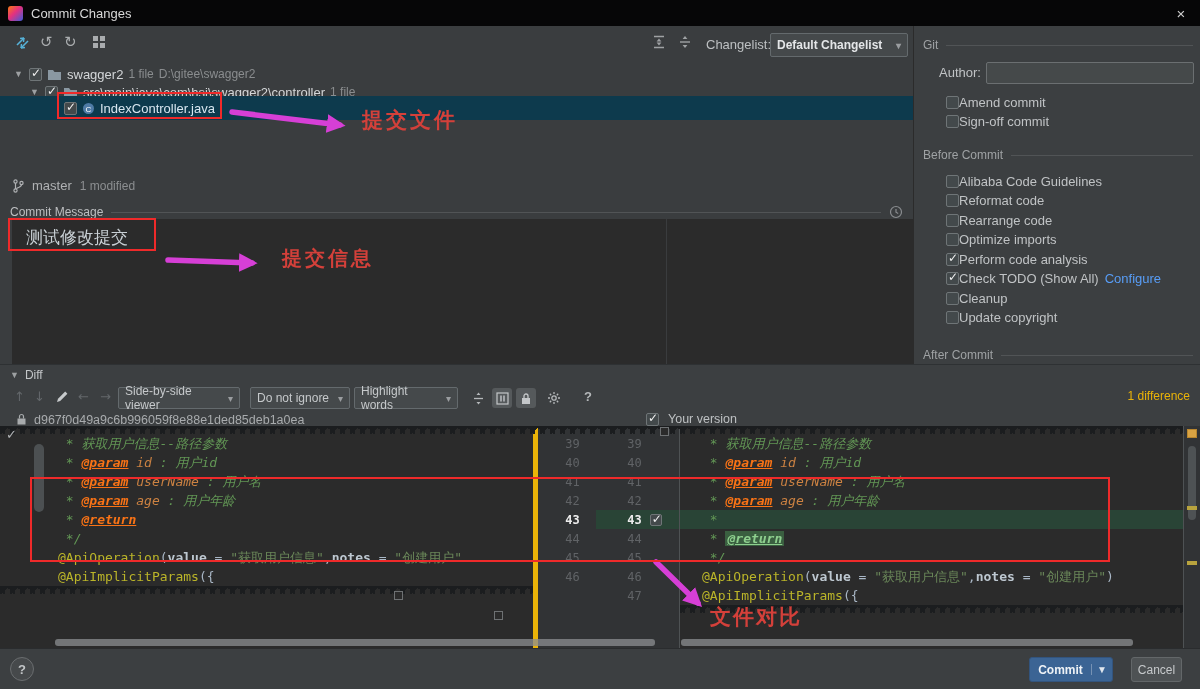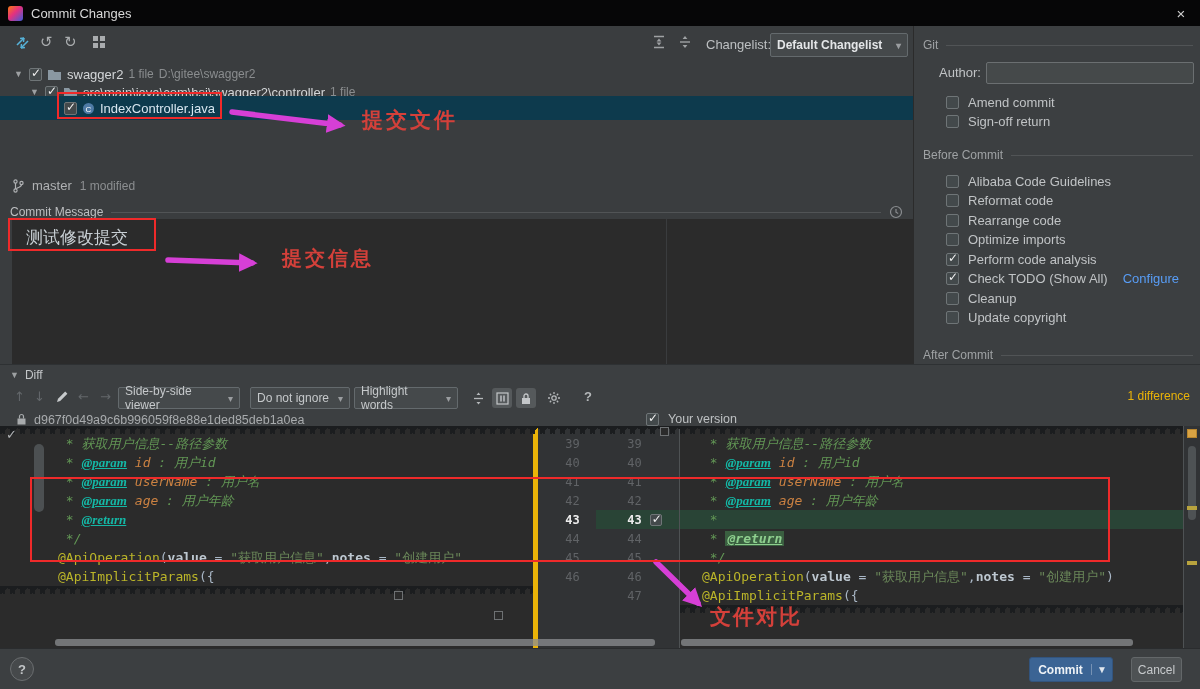--- a/index.html
+++ b/index.html
@@ -33,40 +33,40 @@
   .tw{color:#9da0a2;font-size:9px;width:10px;}
   .sel-row{position:absolute;left:0;top:70px;width:913px;height:24px;background:#0d3a4d;}
   .branch-row{position:absolute;left:12px;top:152px;display:flex;align-items:center;gap:8px;color:#afb1b3;font-size:13px;}
   .cm-header{position:absolute;left:10px;top:179px;width:893px;display:flex;align-items:center;gap:8px;color:#bdbfc1;font-size:12px;}
   .cm-editor{position:absolute;left:12px;top:193px;width:913px;height:145px;background:#2b2b2b;}
   .cm-guide{position:absolute;left:654px;top:0;width:1px;height:145px;background:#3a3c3e;}
   .cm-text{position:absolute;left:14px;top:7px;font-size:17px;color:#c9d0d5;}
   
   .right-panel{position:absolute;left:913px;top:26px;width:287px;height:338px;background:#3c3f41;border-left:1px solid #2b2b2b;box-sizing:border-box;}
   .rp-sec{position:absolute;display:flex;align-items:center;gap:8px;width:270px;color:#9fa2a4;font-size:12px;}
-  .rp-opt{position:absolute;display:flex;align-items:center;gap:9px;height:16px;color:#c0c3c5;font-size:13px;}
+  .rp-opt{position:absolute;display:flex;align-items:center;height:16px;color:#c0c3c5;font-size:13px;}
   .rp-link{color:#589df6;margin-left:6px;}
   .author-input{position:absolute;left:72px;top:36px;width:208px;height:22px;background:#45494a;
        border:1px solid #6b6f71;border-radius:2px;box-sizing:border-box;color:#ddd;font-size:12px;padding:0 4px;}
   
   .diff-section{position:absolute;left:0;top:364px;width:1200px;height:284px;background:#3c3f41;border-top:1px solid #2e3133;box-sizing:border-box;}
   .diff-head{position:absolute;left:10px;top:3px;display:flex;align-items:center;gap:6px;color:#c3c6c8;font-size:12px;}
   .pane{position:absolute;top:61px;height:223px;background:#2b2b2b;overflow:hidden;}
   .pane-left{left:0;width:533px;}
   .pane-right{left:680px;width:503px;}
   .gutter{position:absolute;left:533px;top:61px;width:147px;height:223px;background:#313335;
           border-left:5px solid #eab308;border-right:1px solid #4e5254;box-sizing:border-box;padding-top:8px;}
   .stripe{position:absolute;left:1183px;top:61px;width:17px;height:223px;background:#313335;border-left:1px solid #4e5254;box-sizing:border-box;}
   .code-lines{padding-top:8px;}
   .code-line{height:19px;line-height:19px;white-space:pre;font-family:"DejaVu Sans Mono",monospace;font-size:13px;}
   .pane-left .code-line{padding-left:58px;}
   .pane-right .code-line{padding-left:22px;}
   .code-line.added{background:#294436;}
   .tk-cmt{color:#629755;font-style:italic;}
-  .tk-tag{color:#14b8a6;font-style:italic;font-weight:bold;text-decoration:underline;font-family:Liberation Serif, serif;}
+  .tk-tag{color:#f97316;font-style:italic;font-weight:bold;text-decoration:underline;}
   .tk-prm{color:#cc8242;font-style:italic;}
   .tk-ann{color:#bbb529;}
   .tk-code{color:#a9b7c6;}
   .tk-attr{color:#bdc7d0;font-weight:bold;}
   .tk-str{color:#6a8759;}
   .tk-taghl{color:#8ecf8e;font-style:italic;font-weight:bold;text-decoration:underline;background:#3a5f40;padding:0 2px;}
   .g-row{display:flex;height:19px;align-items:center;font-family:"DejaVu Sans Mono",monospace;font-size:12px;color:#606366;}
   .g-l{width:59px;text-align:right;padding-right:16px;box-sizing:border-box;}
   .g-rz{display:flex;align-items:center;width:86px;height:19px;}
   .g-r{width:54px;text-align:right;padding-right:8px;box-sizing:border-box;}
@@ -205,21 +205,21 @@
         <span class="sec-line"></span>
     </div>
     <div class="abs" style="left:25px;top:39px;color:#c0c3c5;font-size:13px;">Author:</div>
     <input class="author-input" value="" style="">
     <div class="rp-opt" style="left:32px;top:68px;">
       <span class="cb"></span>
       <span>Amend commit</span>
     </div>
     <div class="rp-opt" style="left:32px;top:87px;">
       <span class="cb"></span>
-      <span>Sign-off return</span>
+      <span>Sign-off commit</span>
     </div>
     <div class="rp-sec" style="left:9px;top:122px;">
       <span>Before Commit</span>
         <span class="sec-line"></span>
     </div>
     <div class="rp-opt" style="left:32px;top:147px;">
       <span class="cb"></span>
       <span>Alibaba Code Guidelines</span>
     </div>
     <div class="rp-opt" style="left:32px;top:166px;">

